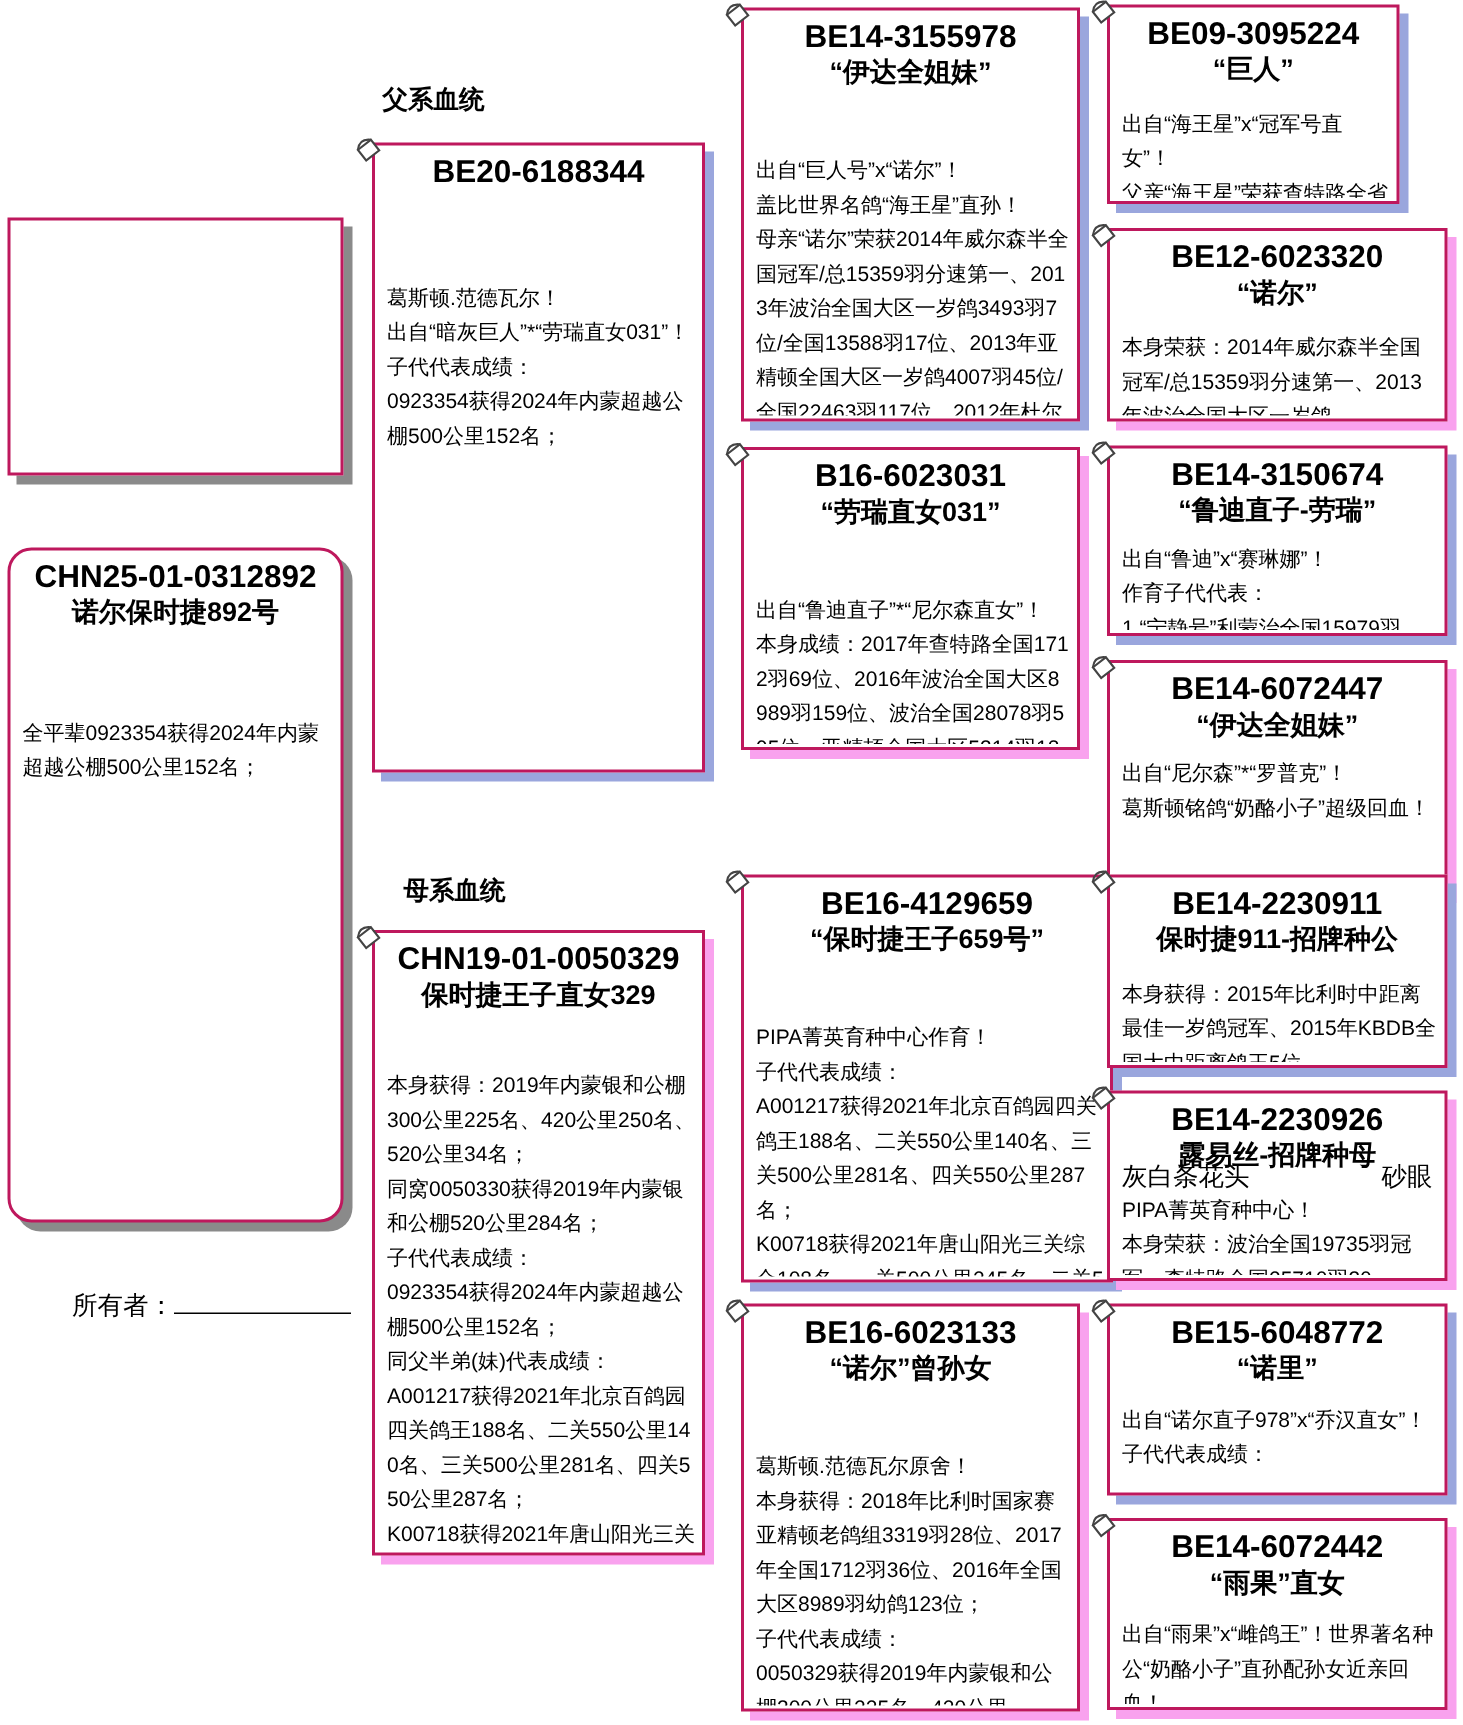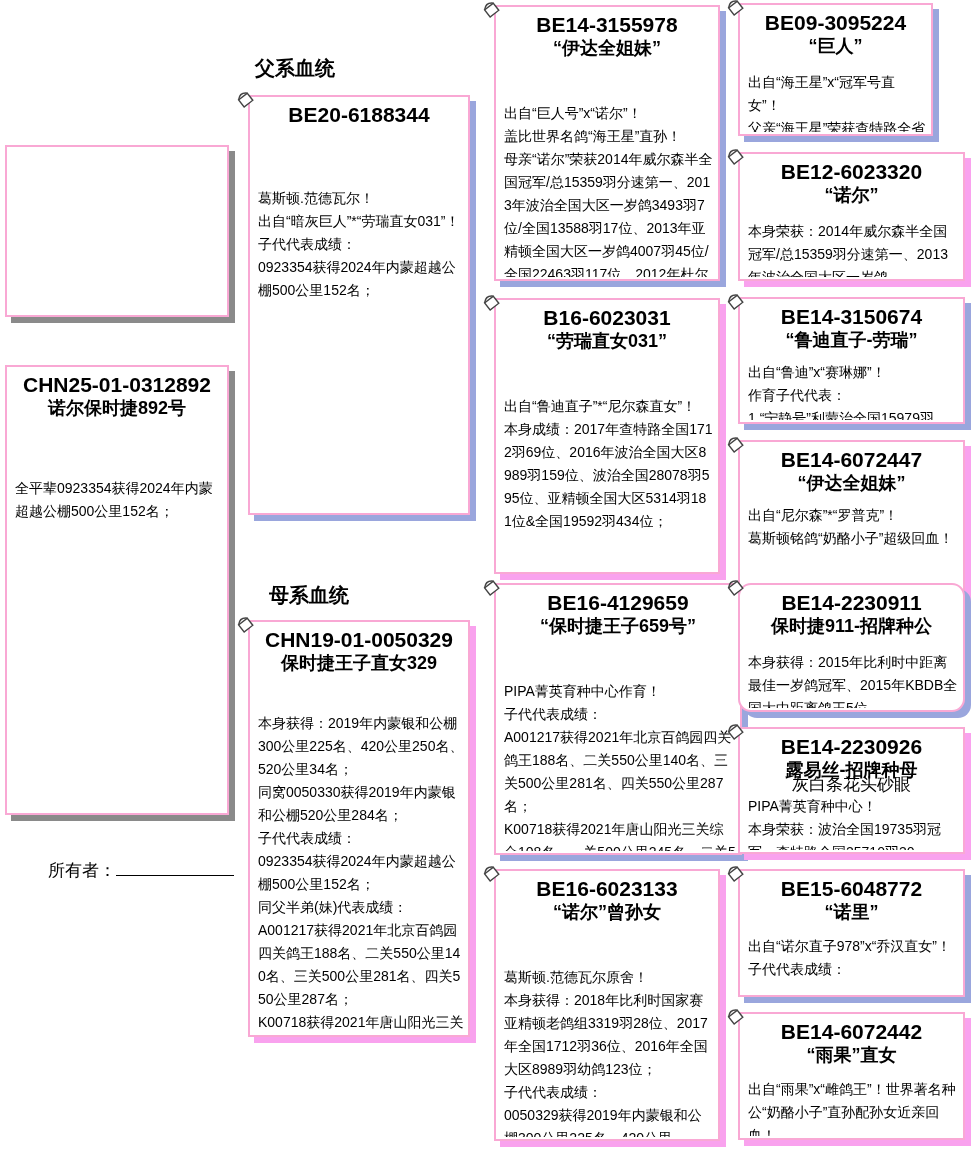--- a/index.html
+++ b/index.html
@@ -1,49 +1,49 @@
 <!DOCTYPE html>
 <html style="--male: #9aa6dd; --female: #f9a2ee; --neutral: #8a8a8a;"><head>
 <meta charset="utf-8">
 <style>
   html,body{margin:0;padding:0;background:#fff;}
   #stage{
     position:relative;width:975px;height:1150px;overflow:hidden;
     font-family:"Liberation Sans","DejaVu Sans",sans-serif;color:#000;background:#fff;
   }
-  .pbox{position:absolute;background:#fff;border:2px solid #f9a8d4;box-sizing:border-box;}
+  .pbox{position:absolute;background:#fff;border:2px solid #be185d;box-sizing:border-box;}
   .male{box-shadow:6px 6px 0 var(--male,#9aa6dd);}
   .female{box-shadow:6px 6px 0 var(--female,#f9a2ee);}
   .plain{box-shadow:6px 6px 0 var(--neutral,#8a8a8a);}
   .pid{text-align:center;font-weight:bold;font-size:21px;line-height:25px;margin-top:5px;white-space:nowrap;}
   .pname{text-align:center;font-weight:bold;font-size:18px;line-height:23px;}
   .pbody{
     position:absolute;top:var(--bt,90px);left:8px;right:4px;bottom:2px;overflow:hidden;
     font-size:14px;line-height:23px;white-space:pre-line;word-break:break-all;text-align:left;
   }
-  .traits{position:absolute;top:44px;left:8px;right:8px;display:flex;justify-content:center;
+  .traits{position:absolute;top:44px;left:8px;right:8px;display:flex;justify-content:space-between;
     font-size:17px;line-height:23px;}
   .bucket{position:absolute;left:-17px;top:-10px;width:24px;height:24px;pointer-events:none;}
-  .branch-label{position:absolute;font-weight:bold;font-size:20px;}
+  .branch-label{position:absolute;font-weight:bold;font-size:17px;}
   #owner{position:absolute;left:48px;top:858px;font-size:17px;}
   #owner .blank{display:inline-block;width:118px;border-bottom:1.5px solid #000;height:17px;vertical-align:baseline;}
   
   .b-empty  {left:5px;  top:145px; width:224px;height:172px;}
-  .b-subject{left:5px;  top:365px; width:224px;height:450px;--bt:110px;}
+  .b-subject{left:5px;  top:365px; width:224px;height:450px;border-radius:16px;--bt:110px;}
   .b-sire   {left:248px;top:95px;  width:222px;height:420px;--bt:90px;}
   .b-dam    {left:248px;top:620px; width:222px;height:417px;--bt:90px;}
   .b-ss     {left:494px;top:5px;   width:226px;height:276px;--bt:95px;}
-  .b-sd     {left:494px;top:298px; width:226px;height:276px;--bt:95px;}
+  .b-sd     {left:494px;top:298px; width:226px;height:202px;--bt:95px;}
   .b-ds     {left:494px;top:583px; width:248px;height:272px;--bt:95px;}
   .b-dd     {left:494px;top:869px; width:226px;height:272px;--bt:95px;}
   .b-sss    {left:738px;top:3px;   width:195px;height:133px;--bt:66px;}
   .b-ssd    {left:738px;top:152px; width:227px;height:129px;--bt:66px;}
   .b-sds    {left:738px;top:297px; width:227px;height:127px;--bt:62px;}
   .b-sdd    {left:738px;top:440px; width:227px;height:156px;--bt:62px;}
-  .b-dss    {left:738px;top:583px; width:227px;height:129px;border-radius:13px;--bt:66px;}
+  .b-dss    {left:738px;top:583px; width:227px;height:129px;--bt:66px;}
   .b-dsd    {left:738px;top:727px; width:227px;height:127px;--bt:66px;}
   .b-dds    {left:738px;top:869px; width:227px;height:128px;--bt:64px;}
   .b-ddd    {left:738px;top:1012px;width:227px;height:128px;--bt:64px;}
   #lbl-paternal{left:255px;top:55px;}
   #lbl-maternal{left:255px;top:582px;margin-left:14px;}
 </style>
 </head>
 <body>
 
 <div id="stage">

